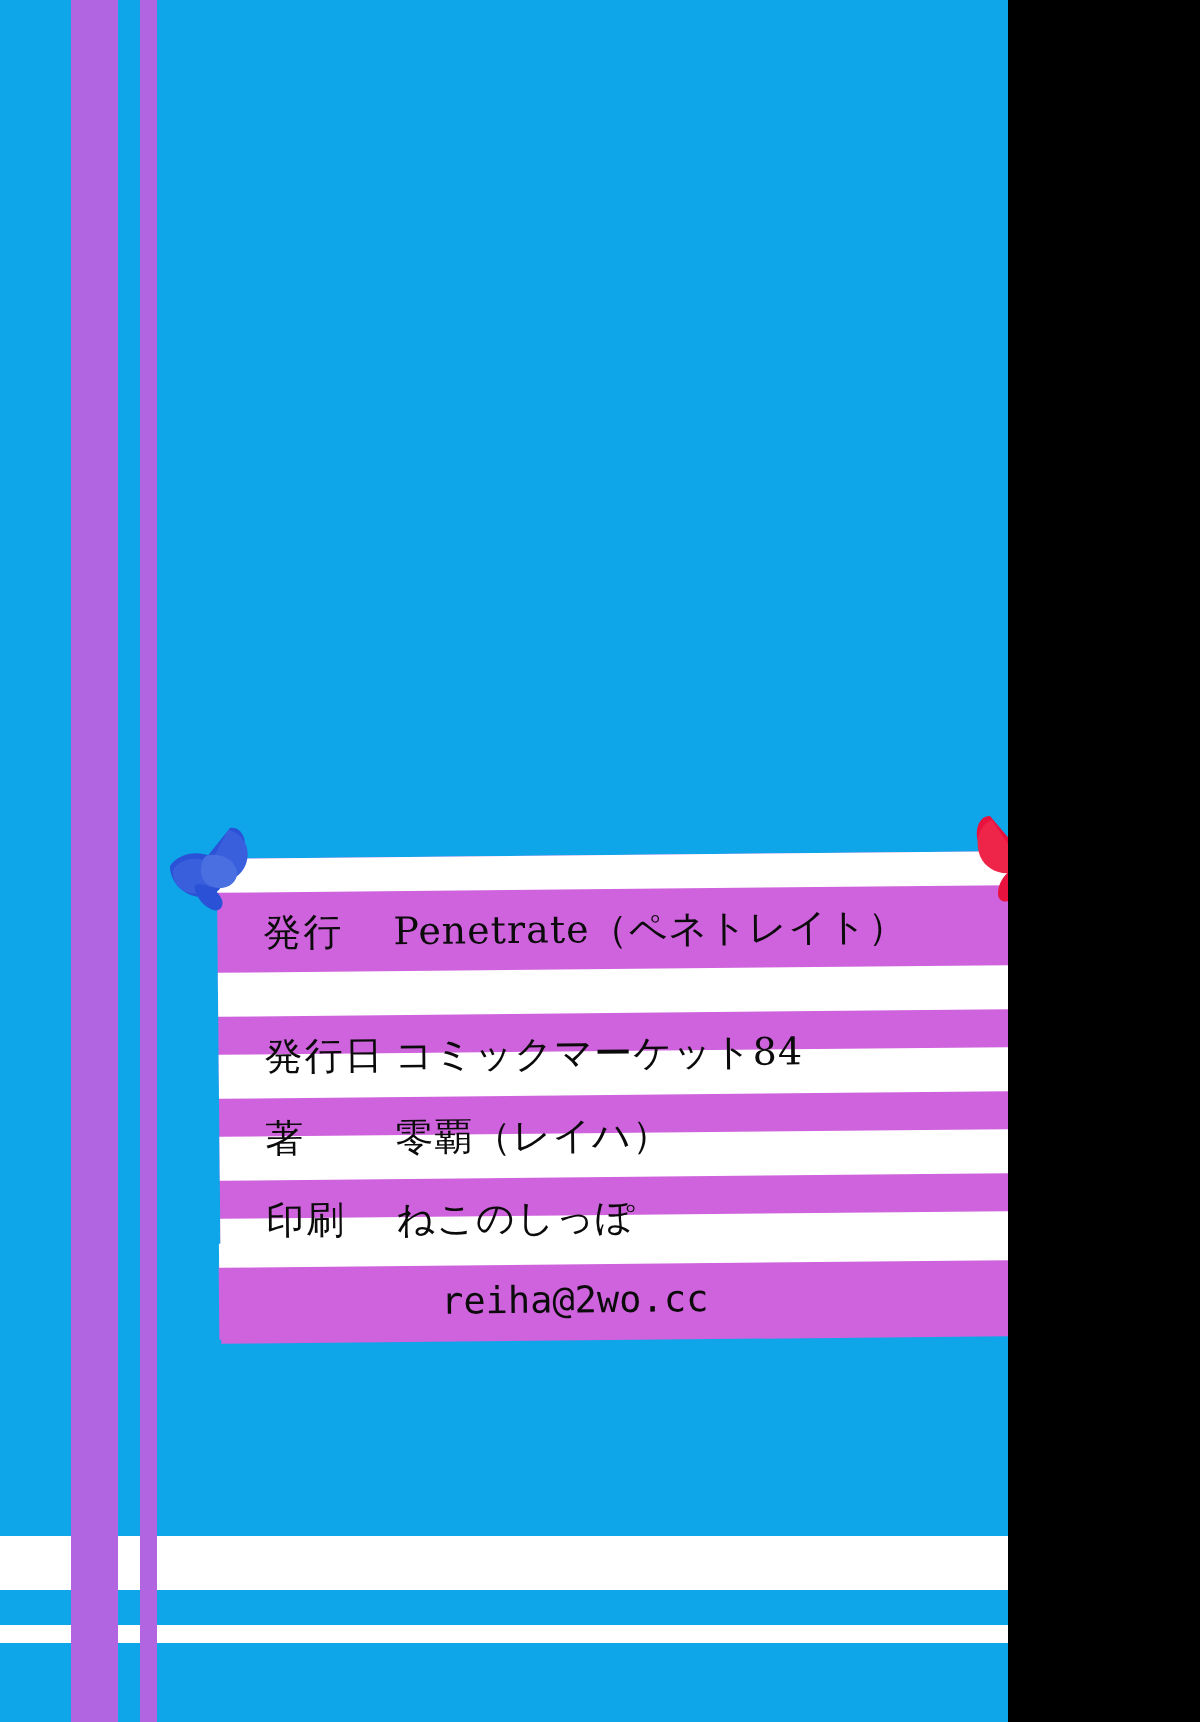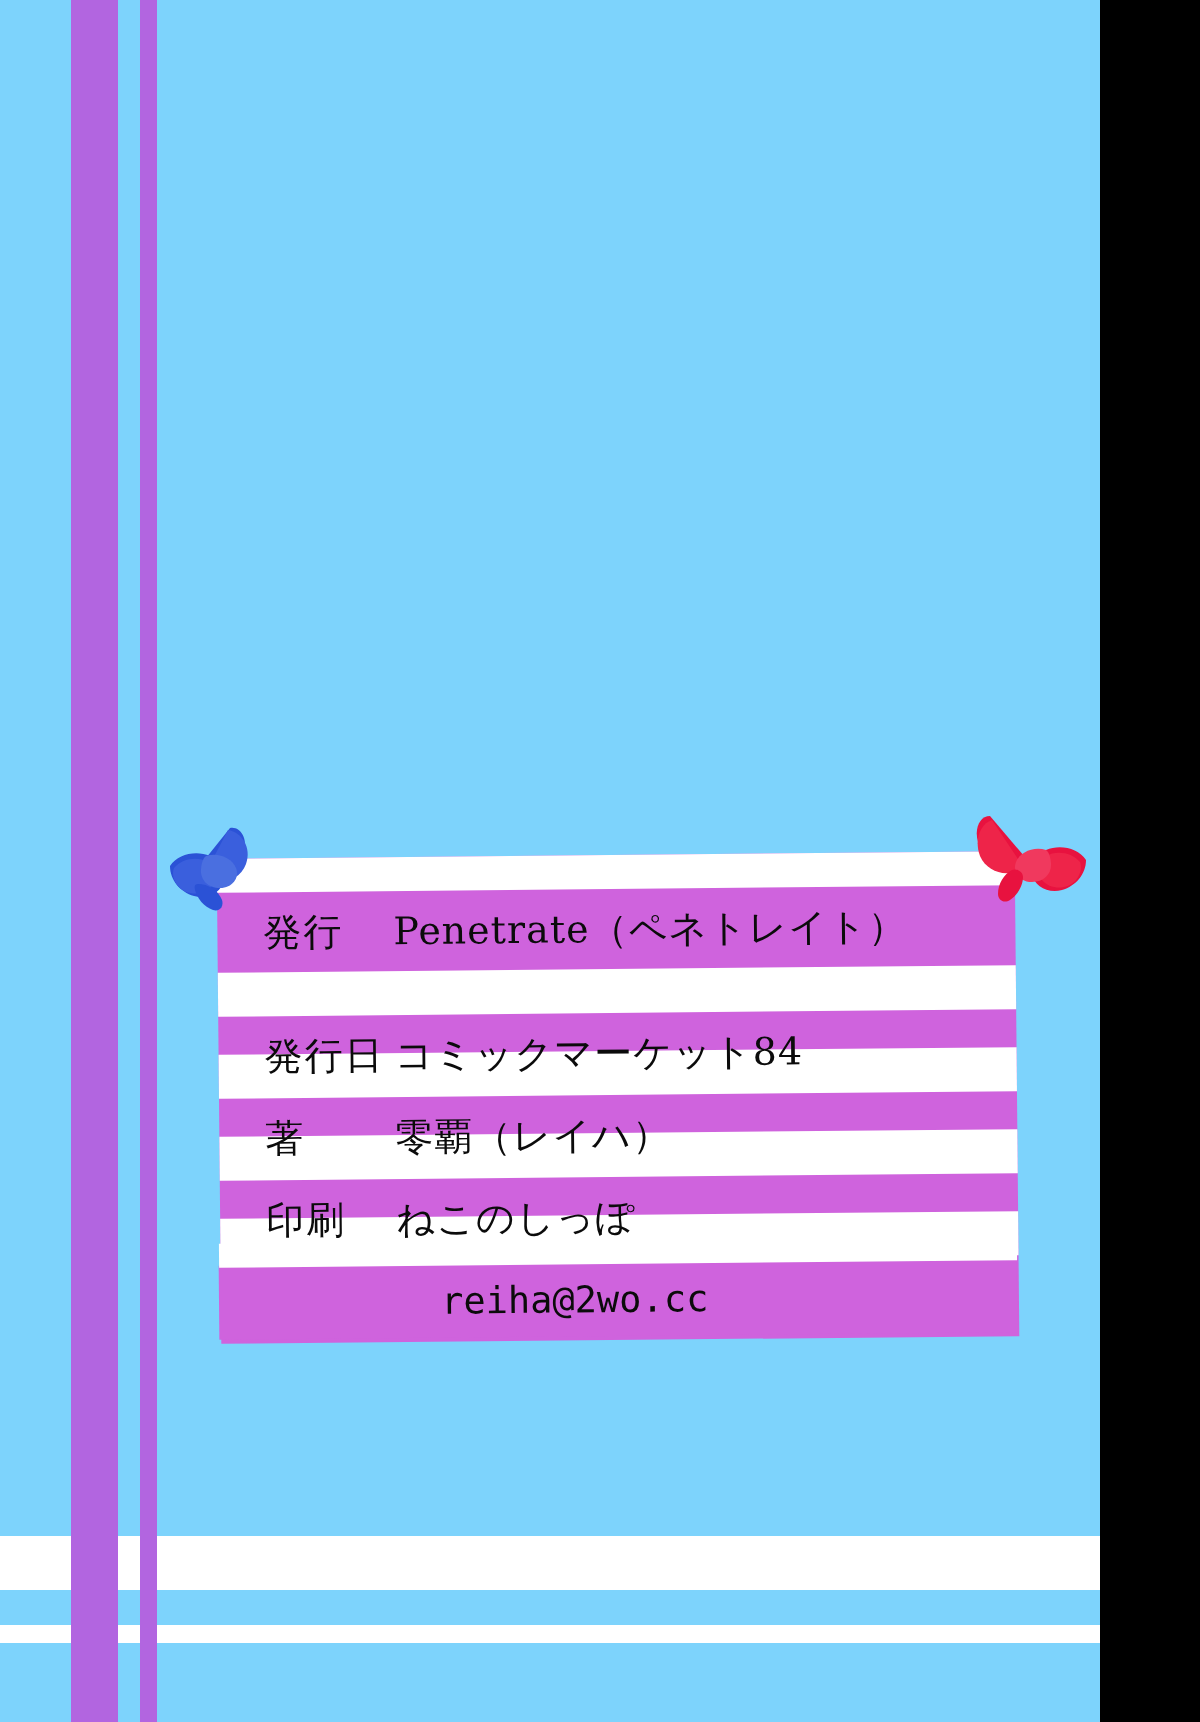--- a/index.html
+++ b/index.html
@@ -7,23 +7,23 @@
     margin: 0;
     padding: 0;
     background: #000000;
   }
   body {
     font-family: "DejaVu Sans", sans-serif;
   }
 
   #page {
     position: relative;
-    width: 1100px;
+    width: 1008px;
     height: 1722px;
-    background: #7dd3fc;
+    background: #0ea5e9;
     overflow: hidden;
   }
 
   
   .vstripe {
     position: absolute;
     top: 0;
     height: 1722px;
     background: #b265e0;
     z-index: 40;

